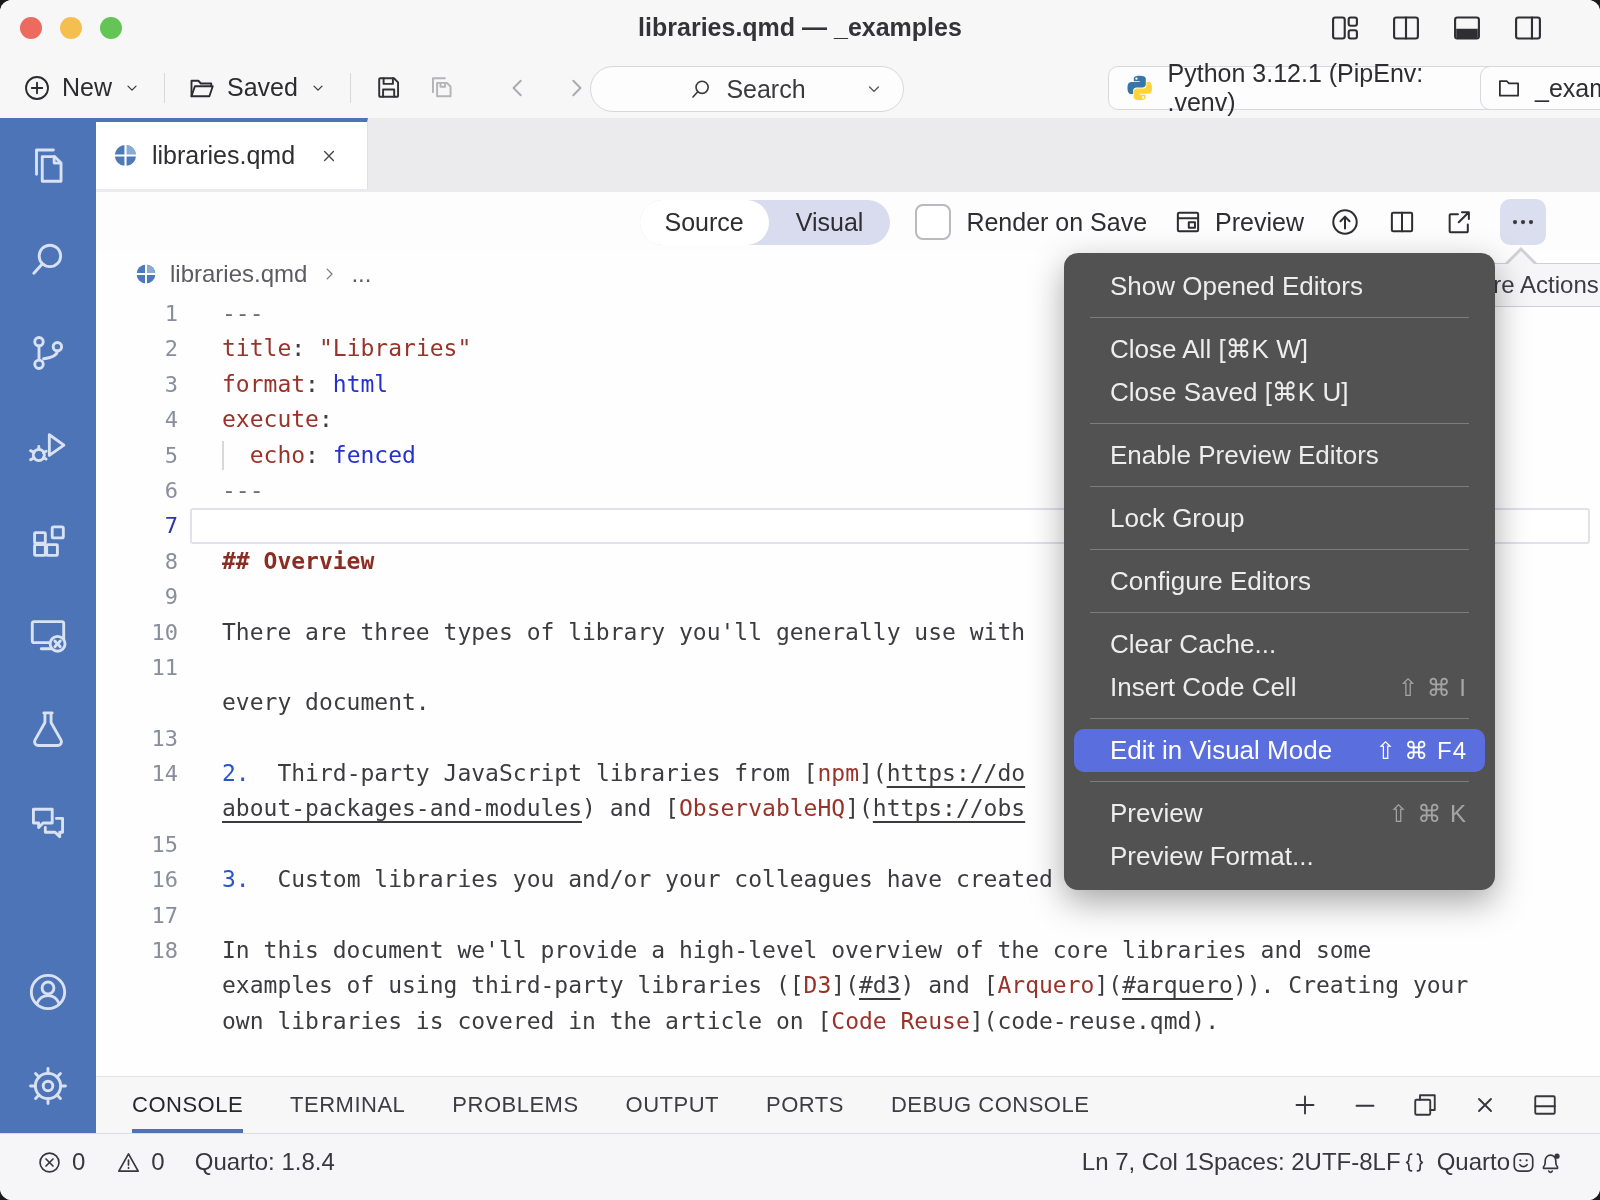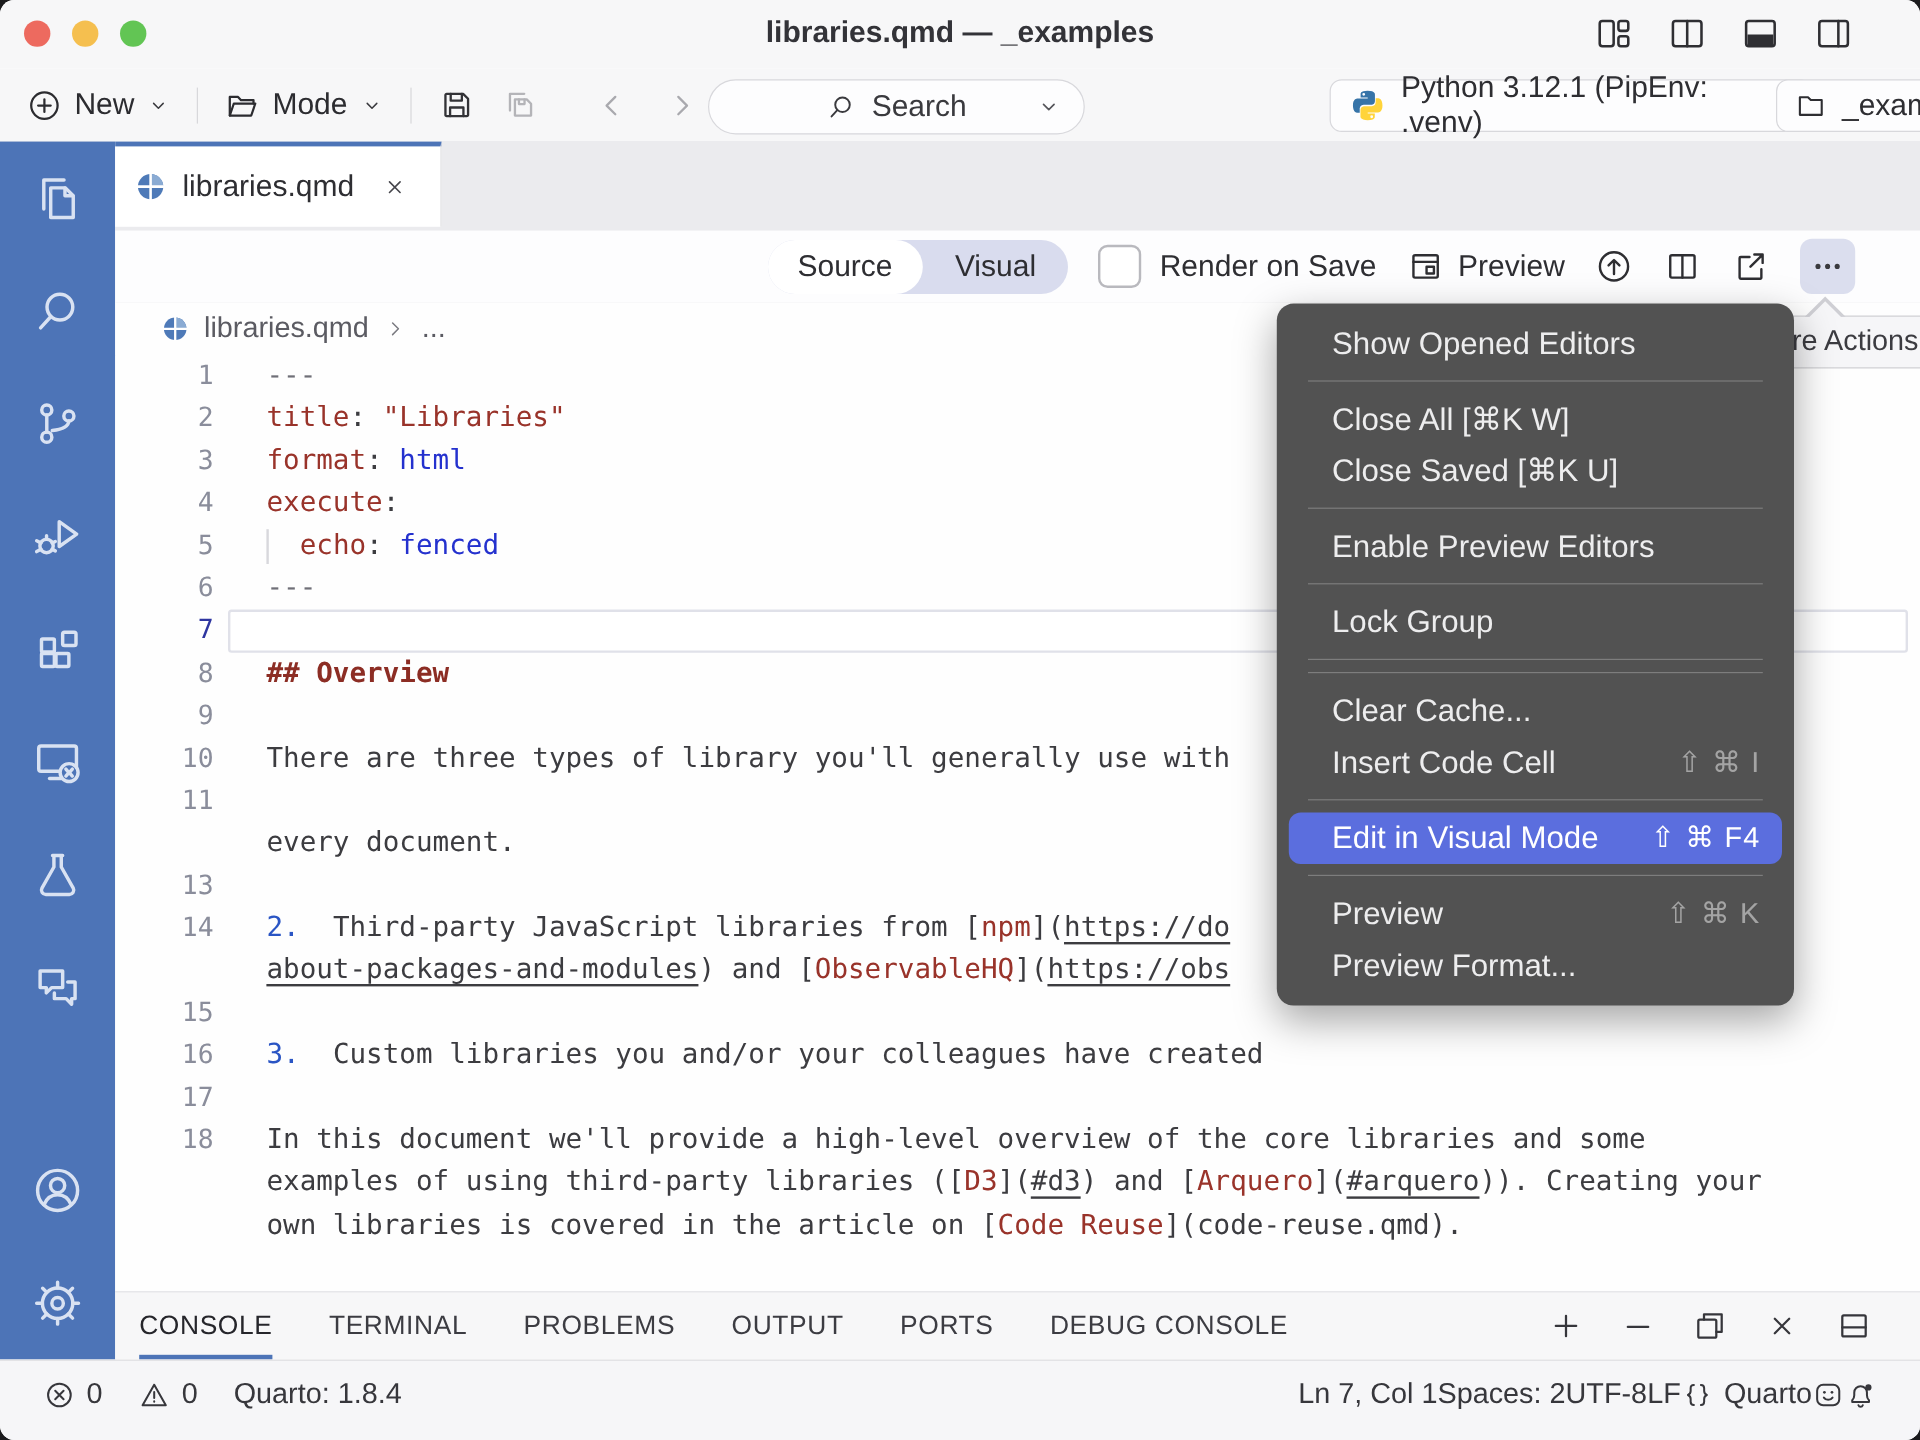--- a/index.html
+++ b/index.html
@@ -106,21 +106,21 @@
   .tooltip{position:absolute;left:1443px;top:263px;height:42px;background:#f6f6f8;border:1px solid #cfcfd4;
            border-radius:8px;display:flex;align-items:center;padding:0 16px;font-size:24px;color:#3c3c41;
            z-index:30;white-space:nowrap;}
   .tt-caret-border{position:absolute;left:1504px;top:247px;width:0;height:0;border-left:17px solid transparent;
            border-right:17px solid transparent;border-bottom:17px solid #cfcfd4;z-index:31;}
   .tt-caret{position:absolute;left:1507px;top:251px;width:0;height:0;border-left:14px solid transparent;
            border-right:14px solid transparent;border-bottom:14px solid #f6f6f8;z-index:32;}
 
   
   .panelbar{position:absolute;left:96px;right:0;top:1076px;height:57px;background:#f7f7f8;border-top:1px solid #e3e3e6;
-            display:flex;align-items:center;padding-left:20px;gap:47px;box-sizing:border-box;}
+            display:flex;align-items:center;padding-left:36px;gap:47px;box-sizing:border-box;}
   .panel-tab{font-size:22px;letter-spacing:.5px;color:#3c3c42;position:relative;height:100%;display:flex;align-items:center;}
   .panel-tab.active{color:#26262b;}
   .panel-tab.active::after{content:"";position:absolute;left:0;right:0;bottom:0;height:4px;background:#4d74b7;}
   .panel-icons{margin-left:auto;display:flex;gap:30px;padding-right:40px;color:#36363b;}
   .panel-icon-btn{width:30px;height:30px;}
 
   
   .statusbar{position:absolute;left:0;right:0;top:1133px;height:67px;background:#f6f6f8;border-top:1px solid #dedee1;
              display:flex;align-items:flex-start;padding:9px 36px 0 36px;font-size:24px;color:#37373c;box-sizing:border-box;}
   .st-left{display:flex;gap:30px;align-items:center;height:38px;}
@@ -177,21 +177,21 @@
         </span>
     </div>
     <div class="tdiv"></div>
     <div class="tbtn">
       <span class="i30" data-icon="folder-open-icon">
           <svg viewBox="0 0 24 24" fill="none" stroke="currentColor" stroke-width="1.5" stroke-linecap="round" stroke-linejoin="round">
             <path d="M3.6 18.6V6.2h5.5l2 2.2h8.3v2.2"></path>
             <path d="M6.3 10.6h14.3l-2.7 8H3.6z"></path>
           </svg>
         </span>
-      <span>Mode</span>
+      <span>Saved</span>
       <span class="caret" data-icon="chevron-down-icon">
           <svg viewBox="0 0 24 24" fill="none" stroke="currentColor" stroke-width="1.5" stroke-linecap="round" stroke-linejoin="round">
             <path d="m7.2 9.8 4.8 4.8 4.8-4.8"></path>
           </svg>
         </span>
     </div>
     <div class="tdiv"></div>
     <span class="icon-btn" data-icon="save-icon">
         <svg viewBox="0 0 24 24" fill="none" stroke="currentColor" stroke-width="1.5" stroke-linecap="round" stroke-linejoin="round">
           <path d="M4.8 5.6a.8.8 0 0 1 .8-.8h10.6l3.2 3.2v10.4a.8.8 0 0 1-.8.8H5.6a.8.8 0 0 1-.8-.8z"></path>
@@ -576,20 +576,23 @@
       </div>
       <div class="menu-sep"></div>
       <div class="menu-item">
         <span class="mi-label">Enable Preview Editors</span>
       </div>
       <div class="menu-sep"></div>
       <div class="menu-item">
         <span class="mi-label">Lock Group</span>
       </div>
       <div class="menu-sep"></div>
+      <div class="menu-item">
+        <span class="mi-label">Configure Editors</span>
+      </div>
       <div class="menu-sep"></div>
       <div class="menu-item">
         <span class="mi-label">Clear Cache...</span>
       </div>
       <div class="menu-item">
         <span class="mi-label">Insert Code Cell</span>
         <span class="mi-shortcut">⇧ ⌘ I</span>
       </div>
       <div class="menu-sep"></div>
       <div class="menu-item hl">

